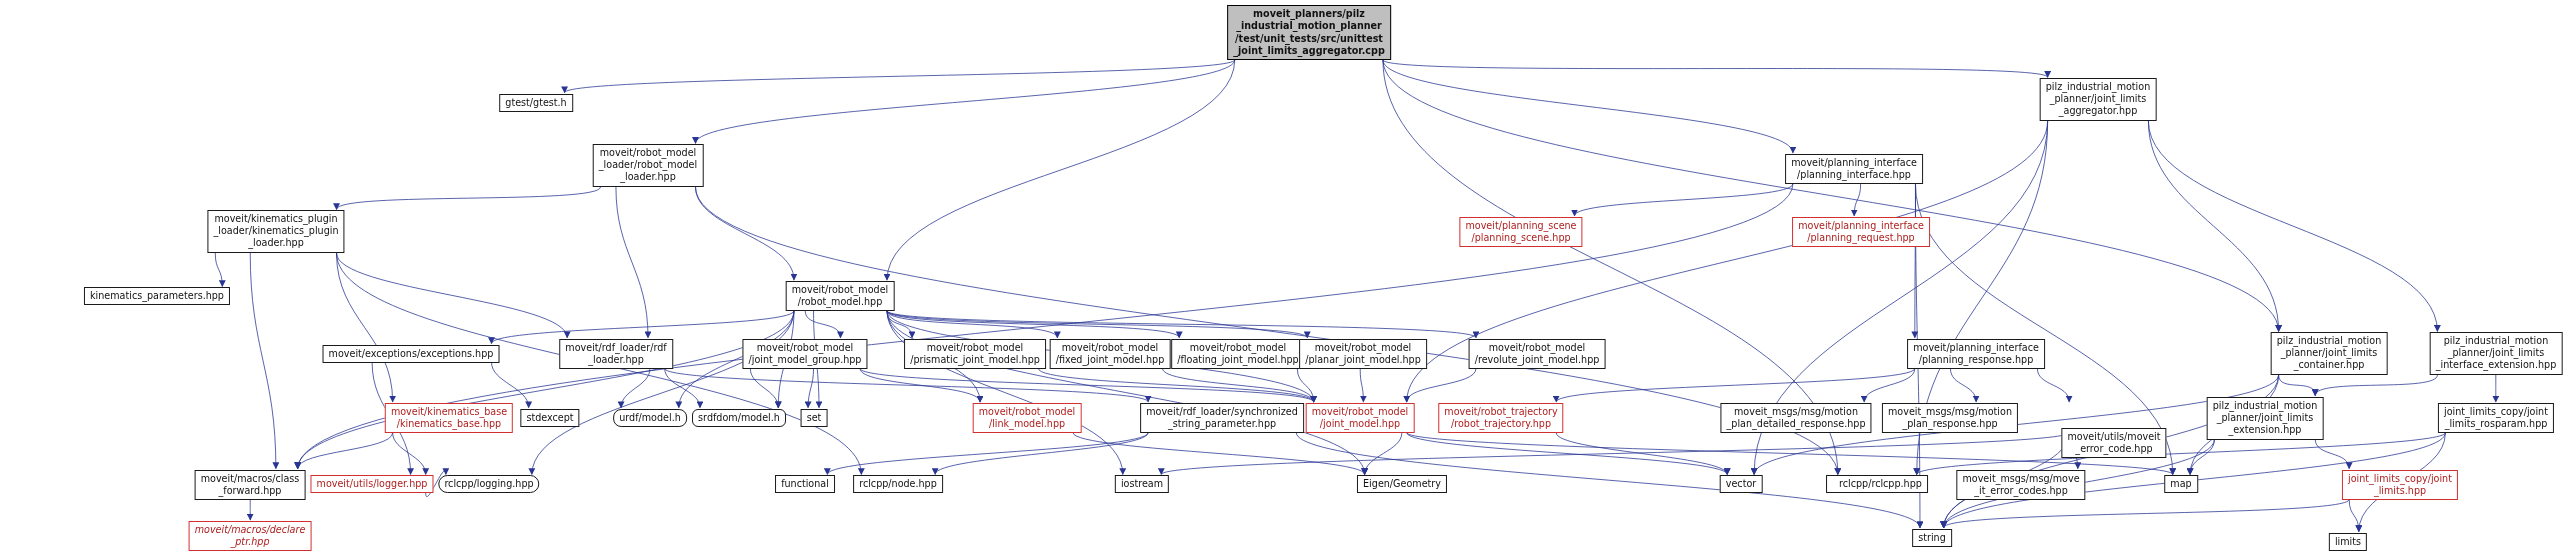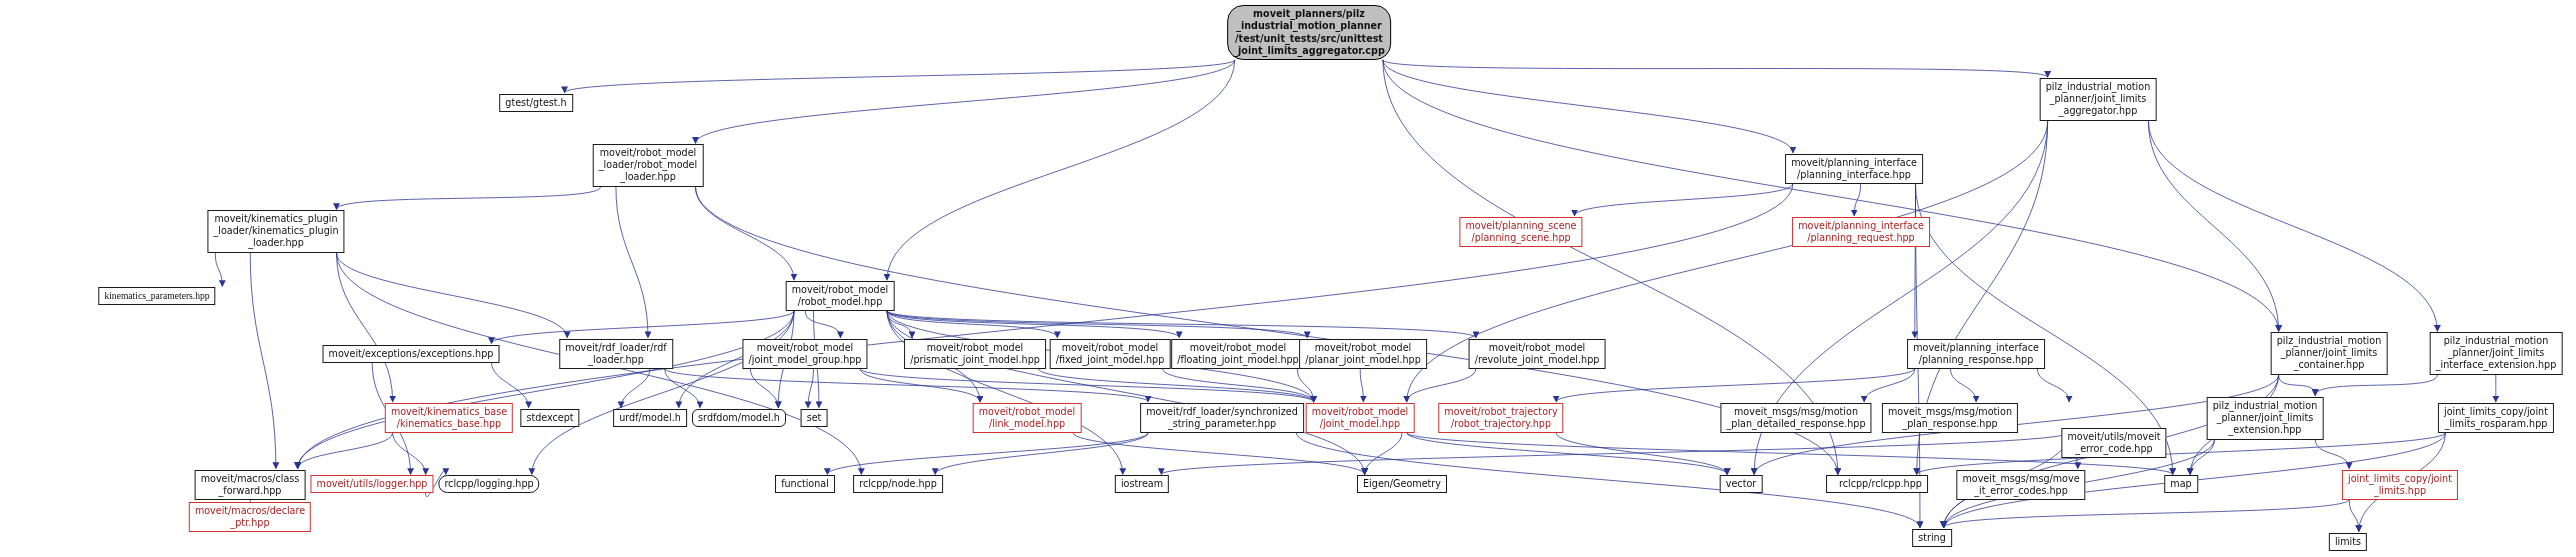--- a/index.html
+++ b/index.html
@@ -25,21 +25,20 @@
     text-align:center;
     white-space:pre;
     box-sizing:border-box;
     cursor:pointer;
     z-index:2;
   }
   .node.root{
     background:var(--root-fill,#bfbfbf);
     font-weight:bold;
     border-color:#000000;
-    border-radius:16px;
   }
   .node.truncated{
     border-color:var(--trunc-color,#d32f2f);
     color:#b02020;
   }
 </style>
 </head>
 <body>
 
 <div id="canvas">
@@ -153,21 +152,21 @@
 _loader.hpp</div>
     <div class="node" style="left: 1854px; top: 154px;">moveit/planning_interface
 /planning_interface.hpp</div>
     <div class="node" style="left: 276px; top: 210px;">moveit/kinematics_plugin
 _loader/kinematics_plugin
 _loader.hpp</div>
     <div class="node truncated" style="left: 1521px; top: 217px;">moveit/planning_scene
 /planning_scene.hpp</div>
     <div class="node truncated" style="left: 1861px; top: 217px;">moveit/planning_interface
 /planning_request.hpp</div>
-    <div class="node" style="left: 157px; top: 287px; font-family: Liberation Serif, serif;">kinematics_parameters.hpp</div>
+    <div class="node" style="left: 157px; top: 287px;">kinematics_parameters.hpp</div>
     <div class="node" style="left: 840px; top: 281px;">moveit/robot_model
 /robot_model.hpp</div>
     <div class="node" style="left: 411px; top: 345px;">moveit/exceptions/exceptions.hpp</div>
     <div class="node" style="left: 616px; top: 339px;">moveit/rdf_loader/rdf
 _loader.hpp</div>
     <div class="node" style="left: 805px; top: 339px;">moveit/robot_model
 /joint_model_group.hpp</div>
     <div class="node" style="left: 975px; top: 339px;">moveit/robot_model
 /prismatic_joint_model.hpp</div>
     <div class="node" style="left: 1110px; top: 339px;">moveit/robot_model
@@ -182,21 +181,21 @@
 /planning_response.hpp</div>
     <div class="node" style="left: 2329px; top: 332px;">pilz_industrial_motion
 _planner/joint_limits
 _container.hpp</div>
     <div class="node" style="left: 2496px; top: 332px;">pilz_industrial_motion
 _planner/joint_limits
 _interface_extension.hpp</div>
     <div class="node truncated" style="left: 449px; top: 403px;">moveit/kinematics_base
 /kinematics_base.hpp</div>
     <div class="node" style="left: 550px; top: 409px;">stdexcept</div>
-    <div class="node" style="left: 650px; top: 409px;">urdf/model.h</div>
+    <div class="node" style="left: 650px; top: 409px; border-radius: 8px;">urdf/model.h</div>
     <div class="node" style="left: 739px; top: 409px; border-radius: 6px;">srdfdom/model.h</div>
     <div class="node" style="left: 814px; top: 409px;">set</div>
     <div class="node truncated" style="left: 1027px; top: 403px;">moveit/robot_model
 /link_model.hpp</div>
     <div class="node" style="left: 1222px; top: 403px;">moveit/rdf_loader/synchronized
 _string_parameter.hpp</div>
     <div class="node truncated" style="left: 1360px; top: 403px;">moveit/robot_model
 /joint_model.hpp</div>
     <div class="node truncated" style="left: 1501px; top: 403px;">moveit/robot_trajectory
 /robot_trajectory.hpp</div>
@@ -219,18 +218,18 @@
     <div class="node" style="left: 898px; top: 475px;">rclcpp/node.hpp</div>
     <div class="node" style="left: 1142px; top: 475px;">iostream</div>
     <div class="node" style="left: 1402px; top: 475px;">Eigen/Geometry</div>
     <div class="node" style="left: 1741px; top: 475px;">vector</div>
     <div class="node" style="left: 1877px; top: 475px; padding-left: 12px;">rclcpp/rclcpp.hpp</div>
     <div class="node" style="left: 2021px; top: 470px;">moveit_msgs/msg/move
 _it_error_codes.hpp</div>
     <div class="node" style="left: 2181px; top: 475px;">map</div>
     <div class="node truncated" style="left: 2400px; top: 470px;">joint_limits_copy/joint
 _limits.hpp</div>
-    <div class="node truncated" style="left: 250px; top: 502px;">moveit/macros/declare
+    <div class="node truncated" style="left: 250px; top: 521px; font-style: italic;">moveit/macros/declare
 _ptr.hpp</div>
     <div class="node" style="left: 1932px; top: 529px;">string</div>
     <div class="node" style="left: 2348px; top: 533px;">limits</div>
   </div>
 
 
 </body></html>

